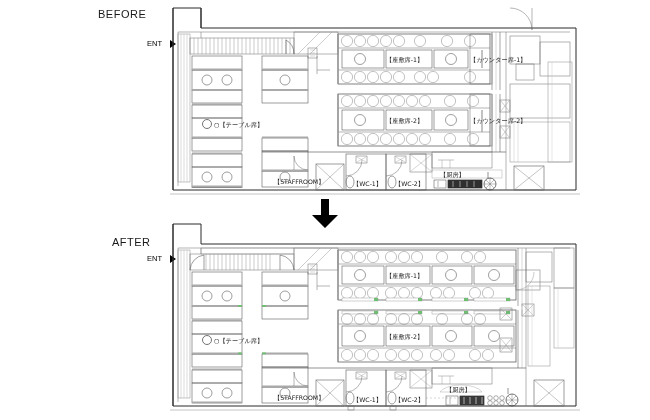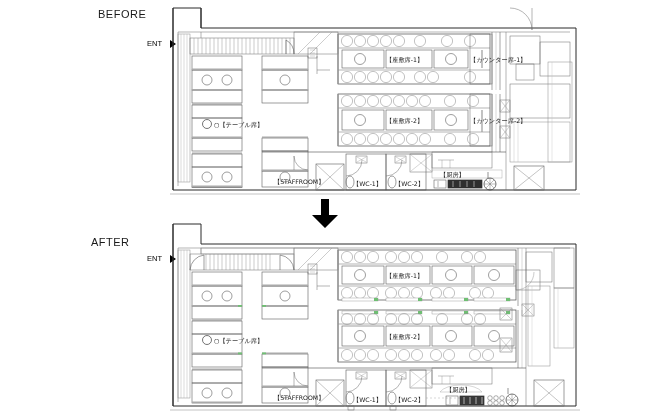--- a/index.html
+++ b/index.html
@@ -8,21 +8,21 @@
   .page{position:relative;width:650px;height:420px;}
 
   
   .section{position:absolute;left:0;width:650px;margin-left:48px;}
   #before-section{top:0;height:205px;}
   #after-section{top:228px;height:192px;}
 
   .section-label{position:absolute;font-size:11px;letter-spacing:.5px;
                  color:#1a1a1a;white-space:nowrap;}
   #before-label{left:50px;top:8px;}
-  #after-label{left:43px;top:8px;}
+  #after-label{left:64px;top:8px;}
 
   .ent{position:absolute;font-size:7.5px;white-space:nowrap;display:flex;
        align-items:center;gap:8px;}
   .ent .tri{display:inline-block;width:0;height:0;border-top:4px solid transparent;
             border-bottom:4px solid transparent;border-left:6px solid #000;margin-left:0px;}
 
   
   .plan{position:absolute;}
   .plan svg{display:block;}
 

